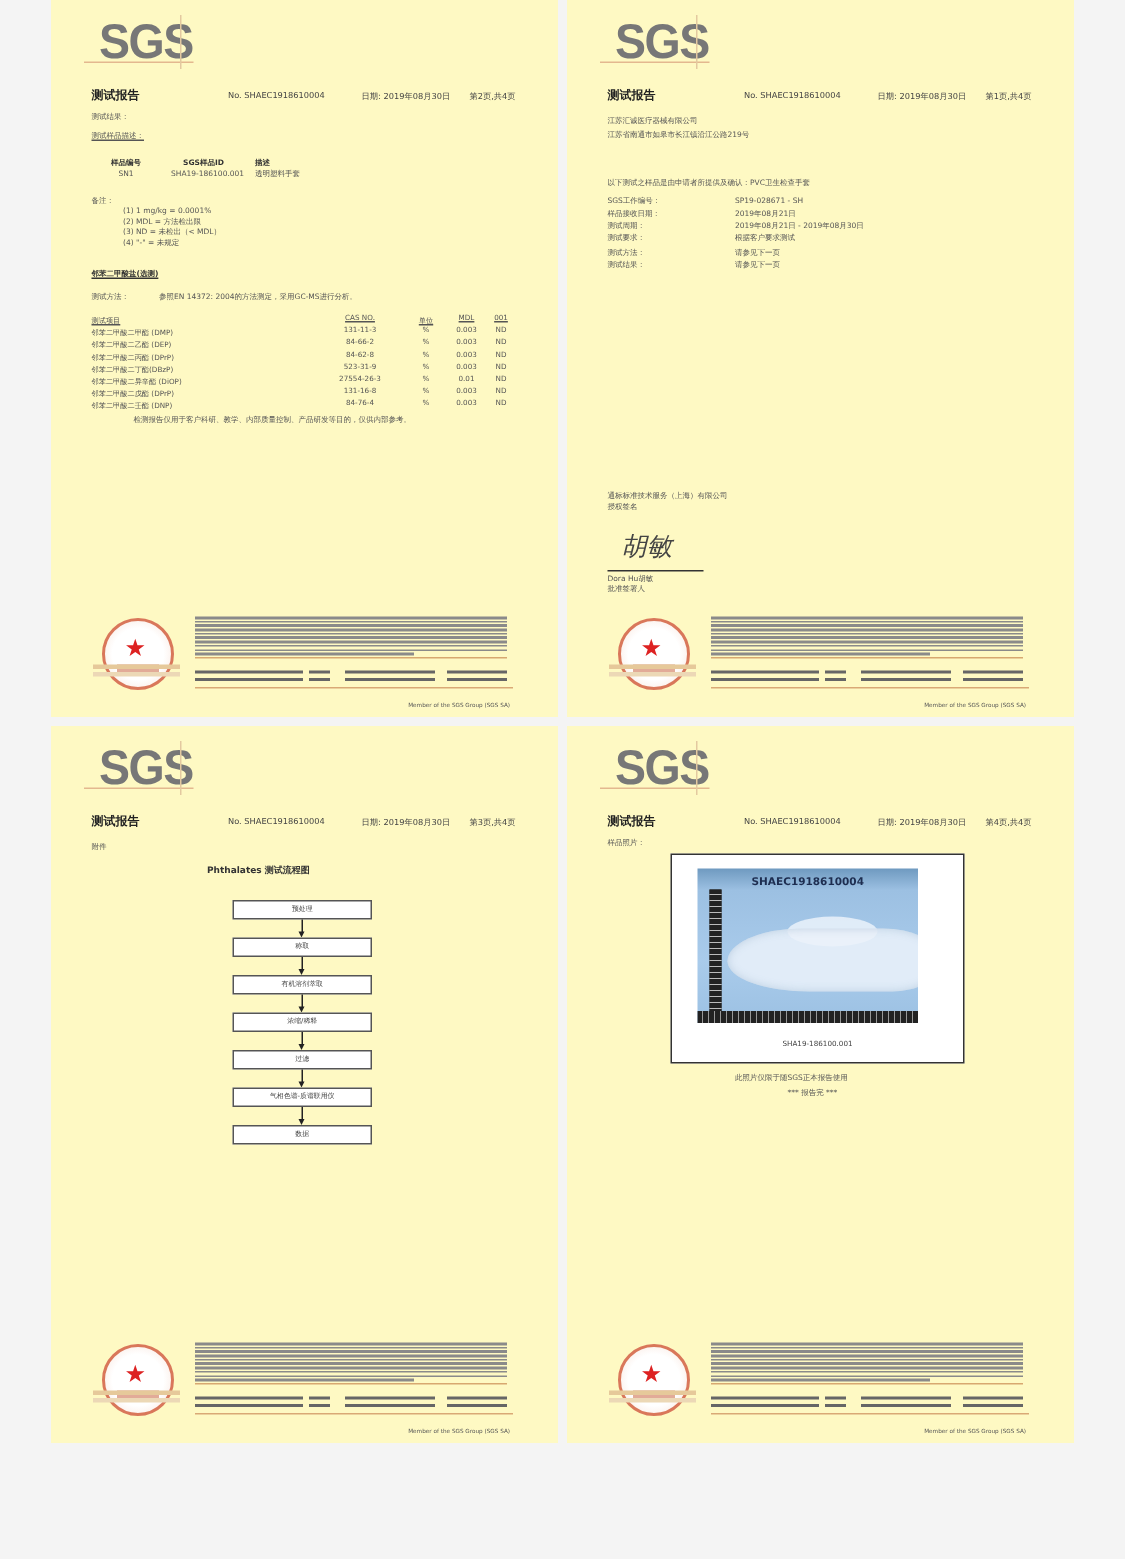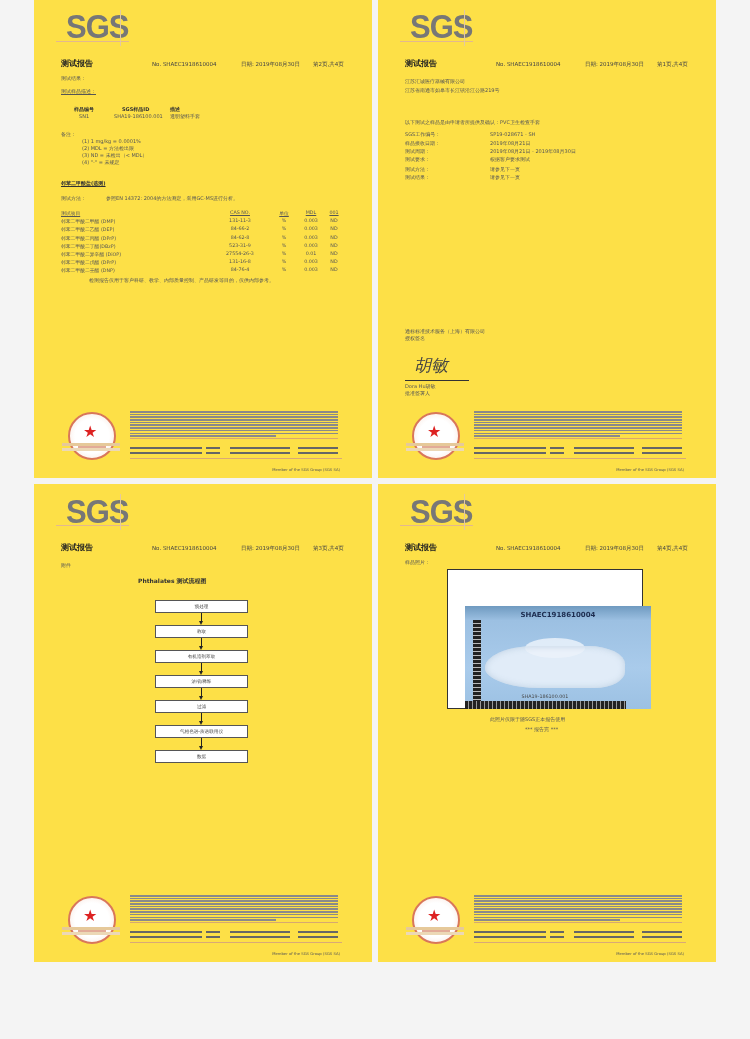--- a/index.html
+++ b/index.html
@@ -3,21 +3,21 @@
 <meta charset="utf-8">
 <style>
   html, body { margin: 0; padding: 0; }
   body {
     width: 750px; height: 1039px; background: #f4f4f4;
     position: relative; overflow: hidden;
     font-family: "DejaVu Sans", "Liberation Sans", sans-serif;
     color: #333;
   }
   .page {
-    position: absolute; background: #fde047; width: 338px; height: 478px;
+    position: absolute; background: #fef9c3; width: 338px; height: 478px;
     box-sizing: border-box; overflow: hidden;
   }
   #p2 { left: 34px; top: 0; }
   #p1 { left: 378px; top: 0; }
   #p3 { left: 34px; top: 484px; }
   #p4 { left: 378px; top: 484px; }
 
   .logo { position: absolute; left: 22px; top: 10px; width: 75px; height: 36px; }
   .logo-text {
     position: absolute; left: 10px; top: 0px; font-family: "Liberation Sans", sans-serif;
@@ -70,21 +70,21 @@
   .fbox {
     position: relative; height: 13px; border: 1px solid #555; box-sizing: border-box; background: #fff;
     font-size: 4.6px; color: #444; text-align: center; line-height: 11px;
   }
   .farrow { position: relative; height: 12px; }
   .farrow::before { content: ""; position: absolute; left: 46px; top: 0; width: 1px; height: 9px; background: #222; }
   .farrow::after { content: ""; position: absolute; left: 44px; top: 8px; border-left: 2.5px solid transparent; border-right: 2.5px solid transparent; border-top: 4px solid #222; }
 
   
   .photo-frame { position: absolute; left: 69px; top: 85px; width: 196px; height: 140px; border: 1.5px solid #333; box-sizing: border-box; background: #fff; }
-  .photo { position: absolute; left: 17px; top: 9px; width: 186px; height: 103px; background: linear-gradient(180deg, #6f9ac0 0%, #9cc0e2 14%, #a9cbeb 60%, #9cc1e3 100%); overflow: hidden; margin-top: 27px; }
+  .photo { position: absolute; left: 17px; top: 9px; width: 147px; height: 103px; background: linear-gradient(180deg, #6f9ac0 0%, #9cc0e2 14%, #a9cbeb 60%, #9cc1e3 100%); overflow: hidden; }
   .photo-label { position: absolute; left: 0; top: 5px; width: 100%; text-align: center; font-size: 7px; font-weight: bold; color: #1d2d50; }
   .ruler-v { position: absolute; left: 8px; top: 14px; width: 8px; height: 84px; background: #222; background-image: repeating-linear-gradient(180deg, #222 0 3px, #bbb 3px 4px); }
   .ruler-h { position: absolute; left: 0; top: 95px; width: 161px; height: 8px; background: #222; background-image: repeating-linear-gradient(90deg, #222 0 3px, #999 3px 4px); }
   .glove { position: absolute; left: 20px; top: 40px; width: 140px; height: 42px; background: rgba(235,242,250,0.85); border-radius: 40% 30% 25% 45% / 60% 50% 45% 55%; box-shadow: inset 0 0 6px rgba(180,200,220,0.8); }
   .glove2 { position: absolute; left: 60px; top: 32px; width: 60px; height: 20px; background: rgba(235,242,250,0.85); border-radius: 50%; }
   .photo-id { position: absolute; left: 0; top: 124px; width: 100%; text-align: center; font-size: 4.8px; color: #444; }
 </style>
 </head>
 <body>
 

